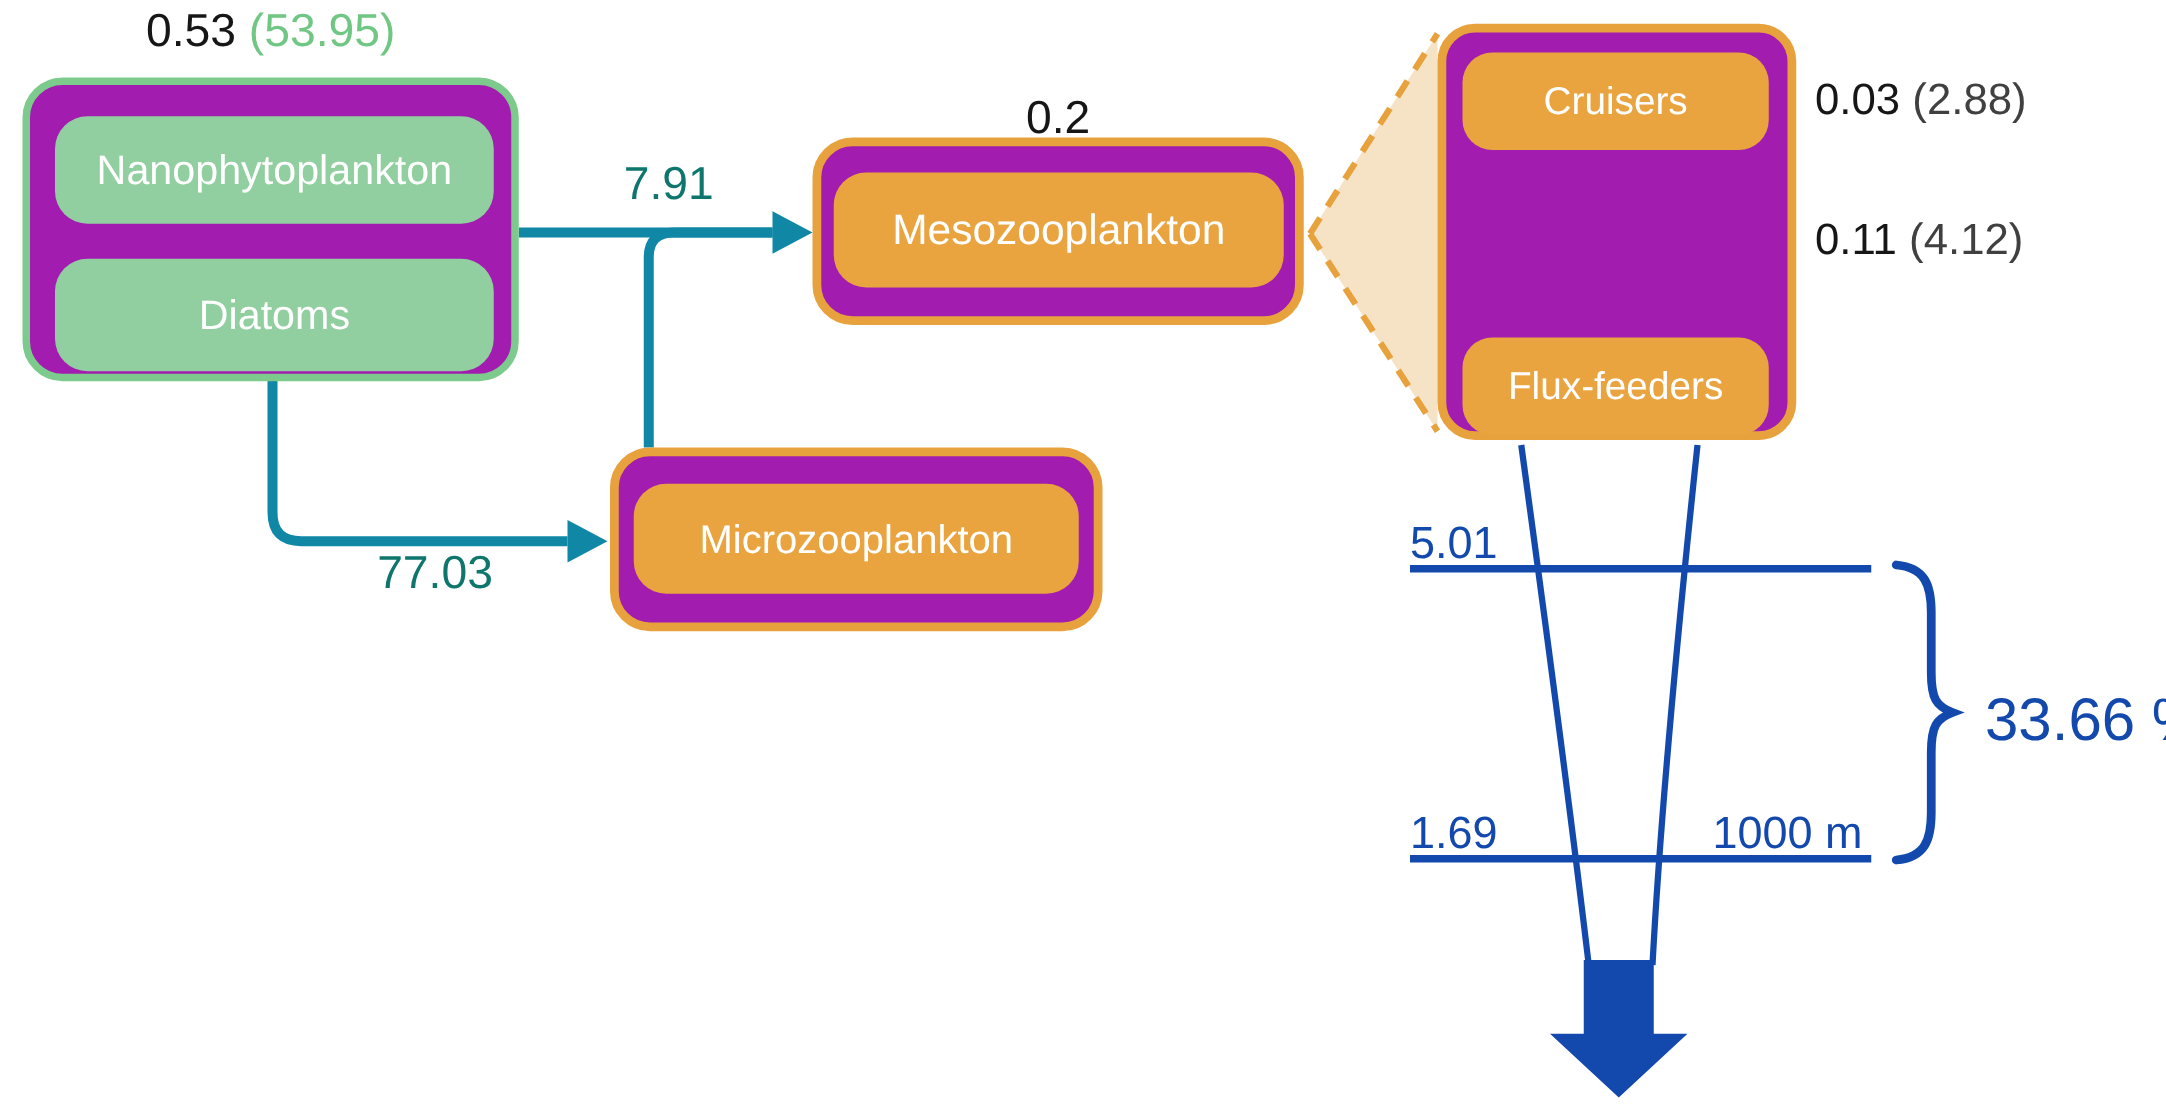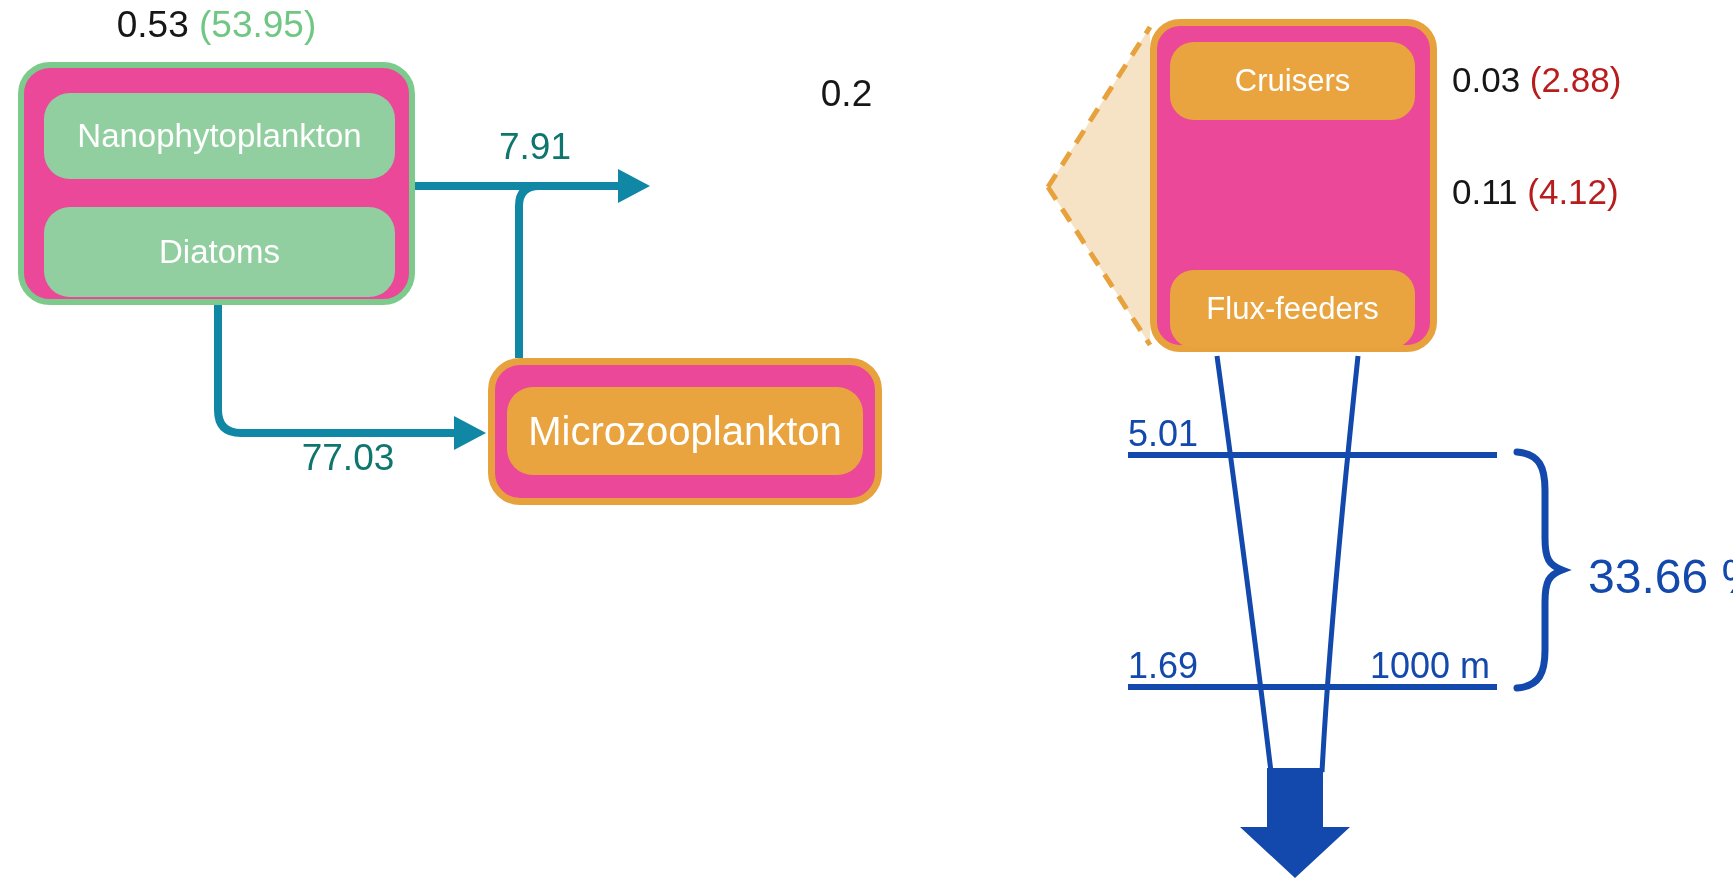--- a/index.html
+++ b/index.html
@@ -8,50 +8,50 @@
     width:1733px;height:894px;
     background:#ffffff;
     font-family:"Liberation Sans","DejaVu Sans",sans-serif;
     overflow:hidden;
     padding-left:28px;
   }
   .layer{position:absolute;left:0;top:0;width:1733px;height:894px;z-index:0;}
   .abs{position:absolute;box-sizing:border-box;}
 
   
-  .group-box{background:#ec4899;z-index:2;}
+  .group-box{background:#a21caf;z-index:2;}
   .producers-box{left:18px;top:62px;width:397px;height:243px;border:6px solid #7CCB8C;border-radius:32px;}
   .meso-box{left:650px;top:110px;width:393px;height:150px;border:7px solid #E8A23D;border-radius:32px;}
   .micro-box{left:488px;top:358px;width:394px;height:147px;border:7px solid #E8A23D;border-radius:32px;}
   .guild-box{left:1150px;top:19px;width:287px;height:333px;border:7px solid #E8A23D;border-radius:30px;}
 
   
   .pill{
     position:absolute;box-sizing:border-box;
     display:flex;align-items:center;justify-content:center;
     color:#ffffff;border-radius:26px;white-space:nowrap;
   }
   .pill.green{background:#92CFA0;}
   .pill.orange{background:#E9A440;}
   .nano-pill{left:20px;right:14px;top:25px;height:86px;font-size:33px;}
   .diatom-pill{left:20px;right:14px;top:139px;height:90px;font-size:33px;}
   .meso-pill{left:10px;right:9px;top:21px;bottom:23px;font-size:34px;}
-  .micro-pill{left:12px;right:12px;top:22px;bottom:23px;font-size:40px;}
+  .micro-pill{left:12px;right:12px;top:22px;bottom:23px;font-size:32px;}
   .guild-pill{left:13px;right:15px;height:78px;font-size:31px;border-radius:24px;}
   .guild-pill.g0{top:16px;}
   .guild-pill.g1{top:131px;}
   .guild-pill.g2{top:244px;}
 
   
   .num-label{z-index:3;color:#161616;white-space:nowrap;}
   .producers-label{left:18px;top:4px;width:397px;text-align:center;font-size:37px;}
   .meso-label{left:650px;top:73px;width:393px;text-align:center;font-size:37px;}
   .micro-label{left:488px;top:296px;width:394px;text-align:center;font-size:37px;}
   .paren-green{color:#70C783;}
-  .paren-teal{color:#b91c1c;}
+  .paren-teal{color:#404040;}
   .flow-label{z-index:3;color:#0f766e;white-space:nowrap;font-size:37px;text-align:center;}
   .flow-meso{left:455px;top:126px;width:160px;}
   .flow-micro{left:268px;top:437px;width:160px;}
   .guild-value{z-index:3;font-size:35px;white-space:nowrap;color:#161616;}
   .gv0{left:1452px;top:60px;}
   .gv1{left:1452px;top:172px;}
   .gv2{left:1452px;top:280px;}
   .depth-text{z-index:3;color:#1349AC;font-size:36px;white-space:nowrap;}
   .flux-150{left:1128px;top:413px;}
   .depth-150{left:1322px;top:413px;width:168px;text-align:right;}
@@ -97,20 +97,25 @@
     </div>
     <div class="pill green diatom-pill">
       <span>Diatoms</span>
     </div>
   </div>
 
   <div class="abs flow-label flow-meso">7.91</div>
   <div class="abs flow-label flow-micro">77.03</div>
 
   <div class="abs num-label meso-label">0.2</div>
+  <div class="abs group-box meso-box">
+    <div class="pill orange meso-pill">
+      <span>Mesozooplankton</span>
+    </div>
+  </div>
 
   <div class="abs group-box micro-box">
     <div class="pill orange micro-pill">
       <span>Microzooplankton</span>
     </div>
   </div>
 
   <div class="abs group-box guild-box">
     <div class="pill orange guild-pill g0">
       <span>Cruisers</span>

